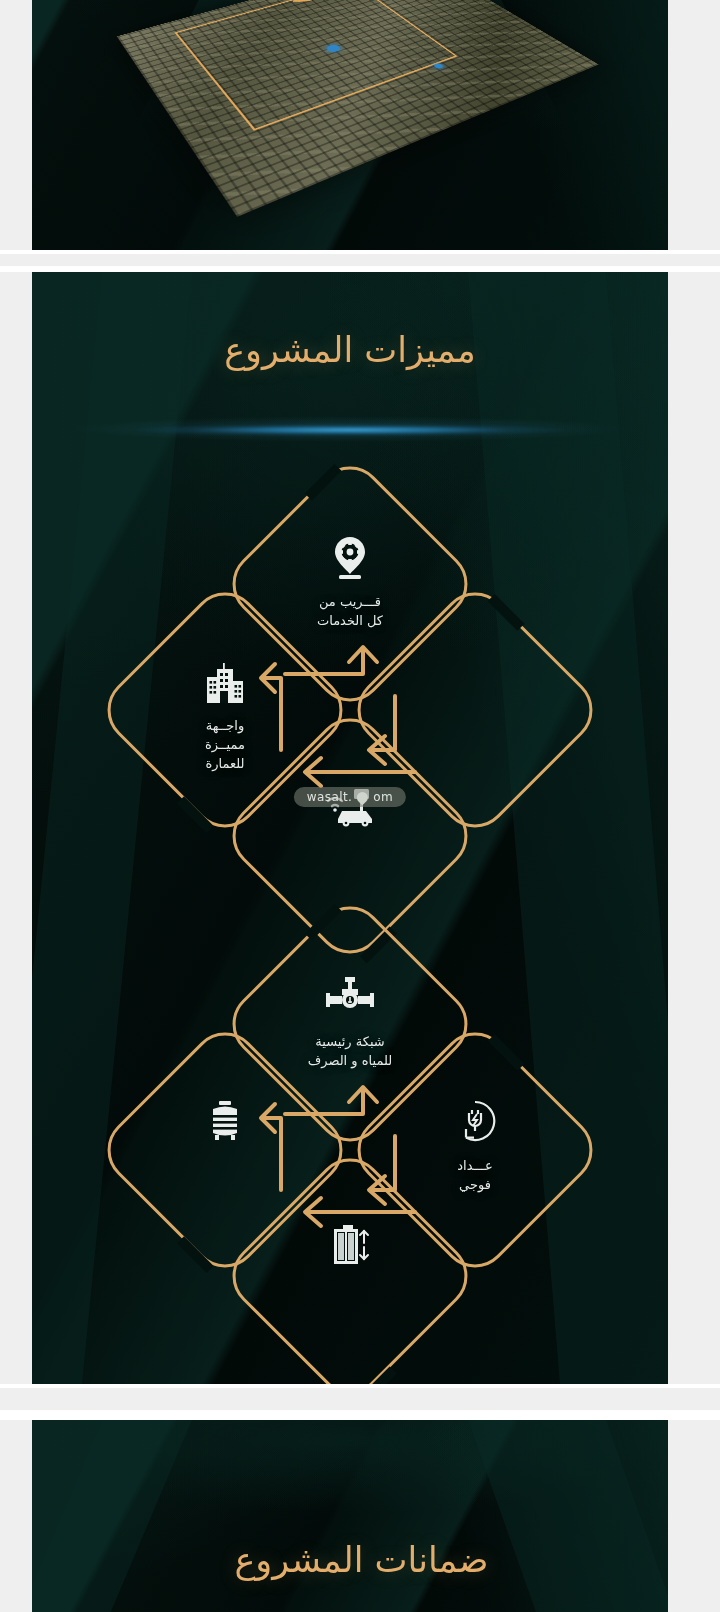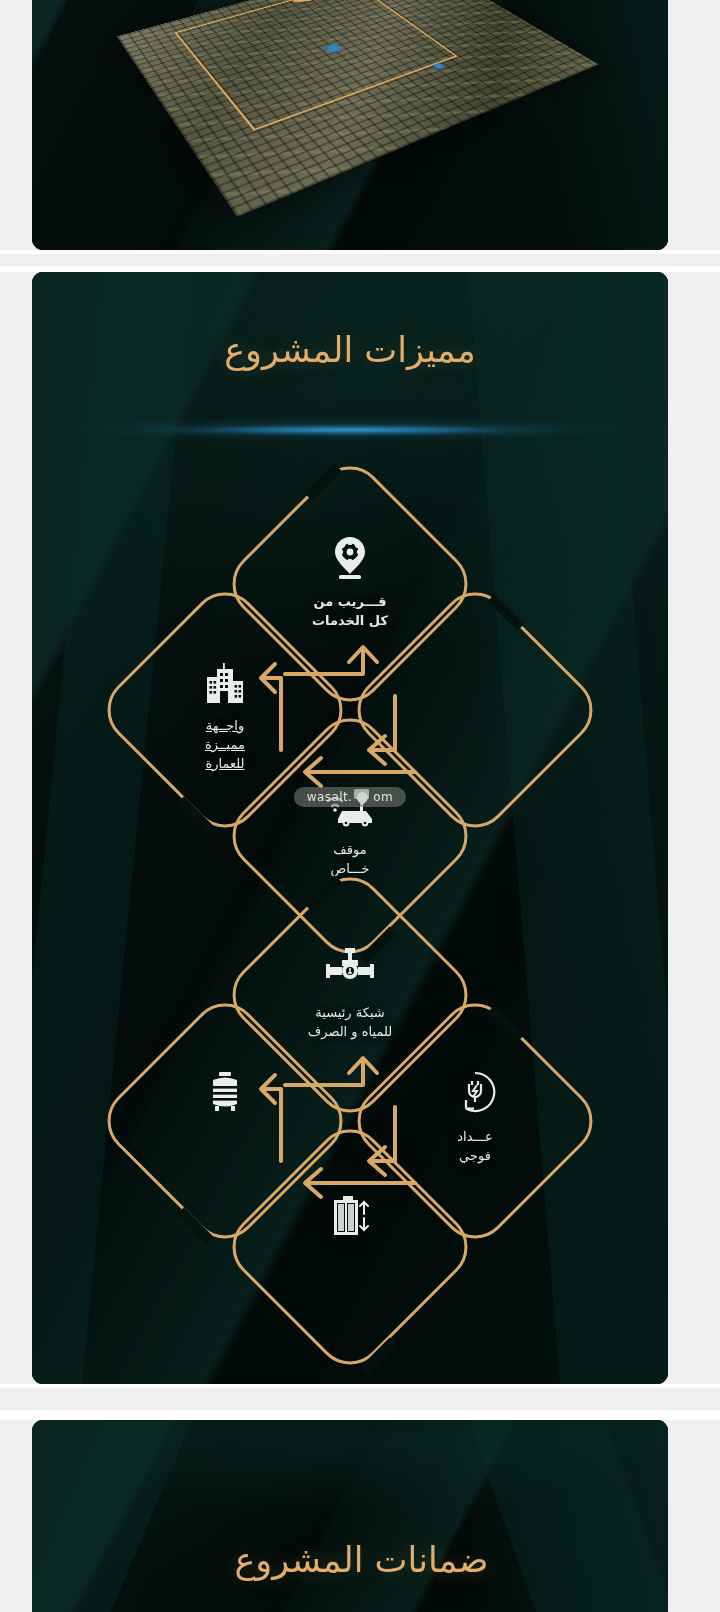--- a/index.html
+++ b/index.html
@@ -17,21 +17,21 @@
     background: #efefef;
   }
 
   
   .slide {
     position: absolute;
     left: 32px;
     width: 636px;
     background: #04120f;
     overflow: hidden;
-    border-radius: 11px;
+    border-radius: 0;
   }
   .slide-bg {
     position: absolute;
     inset: 0;
     background:
       linear-gradient(118deg, #0a2622 0%, #0a2622 18%, #04100d 19%, #020b09 45%, #03100d 46%, #071e1a 62%, #020a08 63%, #02100d 100%);
   }
   .slide-bg::after {
     content: "";
     position: absolute;
@@ -137,21 +137,21 @@
 
   
   .cluster {
     position: absolute;
     left: 50%;
     transform: translateX(-50%);
     width: 480px;
     height: 440px;
   }
   #cluster-1 { top: 215px; }
-  #cluster-2 { top: 626px; }
+  #cluster-2 { top: 655px; }
 
   .dia {
     position: absolute;
     width: 186px;
     height: 186px;
     border: 3px solid #d9a867;
     border-radius: 34px;
     transform: rotate(45deg);
   }
   .dia.top    { left: 147px; top: 4px; }
@@ -305,21 +305,21 @@
               <rect x="10" y="15.2" width="4" height="3.6"></rect>
                 <rect x="28" y="15.2" width="4" height="3.6"></rect>
               <rect x="12" y="8.5" width="3.6" height="4" transform="rotate(-45 13.8 10.5)"></rect>
               <rect x="26.4" y="22.5" width="3.6" height="4" transform="rotate(-45 28.2 24.5)"></rect>
               <rect x="26.4" y="8.5" width="3.6" height="4" transform="rotate(45 28.2 10.5)"></rect>
               <rect x="12" y="22.5" width="3.6" height="4" transform="rotate(45 13.8 24.5)"></rect>
             </g>
             <rect x="10" y="40" width="22" height="4" rx="1.6" fill="#e9eeec"></rect>
           </svg>
         </span>
-        <div class="label" style="white-space:pre-line;font-weight:bold;">قـــريب من
+        <div class="label" style="white-space:pre-line;">قـــريب من
 كل الخدمات</div>
       </div>
 
 
       <div class="cell bottom">
         <span class="icon">
           <svg width="56" height="44" viewBox="0 0 56 44" fill="none">
             <g stroke="#e9eeec" stroke-width="2.4" fill="none" stroke-linecap="round">
               <path d="M6 18a10 10 0 0 1 14 0"></path>
                 <path d="M10 23a5 5 0 0 1 6 0"></path>
@@ -327,22 +327,20 @@
             <circle cx="13" cy="27" r="1.8" fill="#e9eeec"></circle>
             <path d="M16 36 L20 28 L44 28 L50 36 L50 40 L16 40 Z" fill="#e9eeec"></path>
             <circle cx="24" cy="40" r="3.4" fill="#e9eeec"></circle>
               <circle cx="43" cy="40" r="3.4" fill="#e9eeec"></circle>
             <circle cx="24" cy="40" r="1.3" fill="#04120f"></circle>
               <circle cx="43" cy="40" r="1.3" fill="#04120f"></circle>
             <rect x="38" y="12" width="3" height="18" fill="#e9eeec"></rect>
             <rect x="32" y="6" width="15" height="10" rx="1.5" fill="#e9eeec"></rect>
           </svg>
         </span>
-        <div class="label" style="white-space:pre-line;">موقف
-خـــاص</div>
       </div>
 
       <div class="cell left">
         <span class="icon">
           <svg width="44" height="46" viewBox="0 0 44 46" fill="none">
             <rect x="20" y="4" width="1.8" height="6" fill="#e9eeec"></rect>
             <rect x="14" y="10" width="16" height="34" fill="#e9eeec"></rect>
             <rect x="4" y="18" width="11" height="26" fill="#e9eeec"></rect>
             <rect x="29" y="22" width="11" height="22" fill="#e9eeec"></rect>
             <g fill="#04120f">
@@ -361,21 +359,21 @@
                 <rect x="10.5" y="32" width="2.6" height="2.6"></rect>
               <rect x="31.5" y="26" width="2.6" height="2.6"></rect>
                 <rect x="35.5" y="26" width="2.6" height="2.6"></rect>
               <rect x="31.5" y="31" width="2.6" height="2.6"></rect>
                 <rect x="35.5" y="31" width="2.6" height="2.6"></rect>
               <rect x="31.5" y="36" width="2.6" height="2.6"></rect>
                 <rect x="35.5" y="36" width="2.6" height="2.6"></rect>
             </g>
           </svg>
         </span>
-        <div class="label" style="white-space:pre-line;text-decoration:underline;">واجــهة
+        <div class="label" style="white-space:pre-line;">واجــهة
 مميــزة
 للعمارة</div>
       </div>
 
       <div class="watermark">
         <span>wasalt.</span>
         <span class="wm-pin"></span>
         <span>om</span>
       </div>
     </div>

